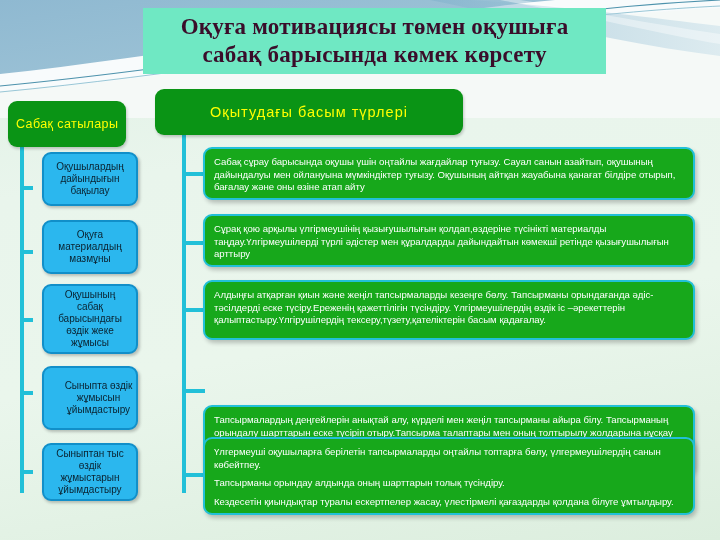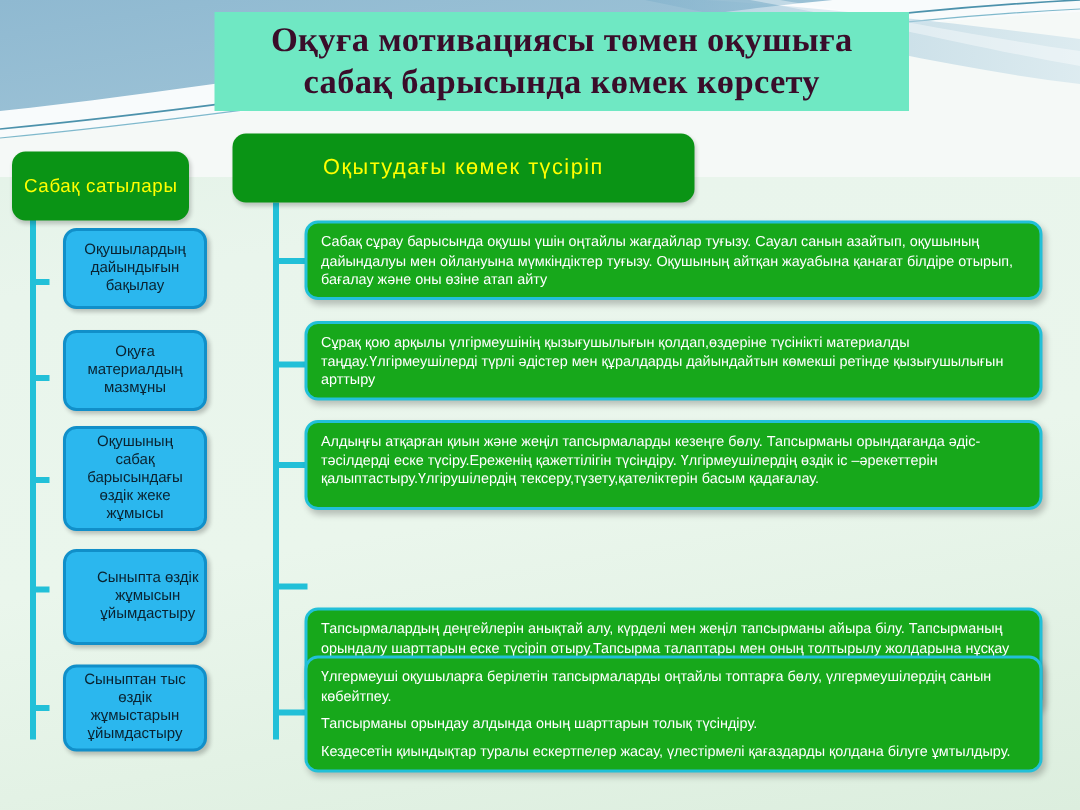--- a/index.html
+++ b/index.html
@@ -168,21 +168,21 @@
 
   <div id="title-box">
     <div id="title-text">Оқуға мотивациясы төмен оқушыға
 сабақ барысында көмек көрсету</div>
   </div>
 
   <div class="header-pill" id="hdr-left">
     <span>Сабақ  сатылары</span>
   </div>
   <div class="header-pill" id="hdr-right">
-    <span>Оқытудағы  көмек  түсіріп</span>
+    <span>Оқытудағы  басым  түрлері</span>
   </div>
 
   <div class="trunk" style="left:20px; top:135px; height:358px;"></div>
   <div class="branch" style="left:20px; top:186px;  width:13px;"></div>
   <div class="branch" style="left:20px; top:250px;  width:13px;"></div>
   <div class="branch" style="left:20px; top:318px;  width:13px;"></div>
   <div class="branch" style="left:20px; top:391px;  width:13px;"></div>
   <div class="branch" style="left:20px; top:470px;  width:13px;"></div>
 
   <div class="trunk" style="left:182px; top:135px; height:358px;"></div>

